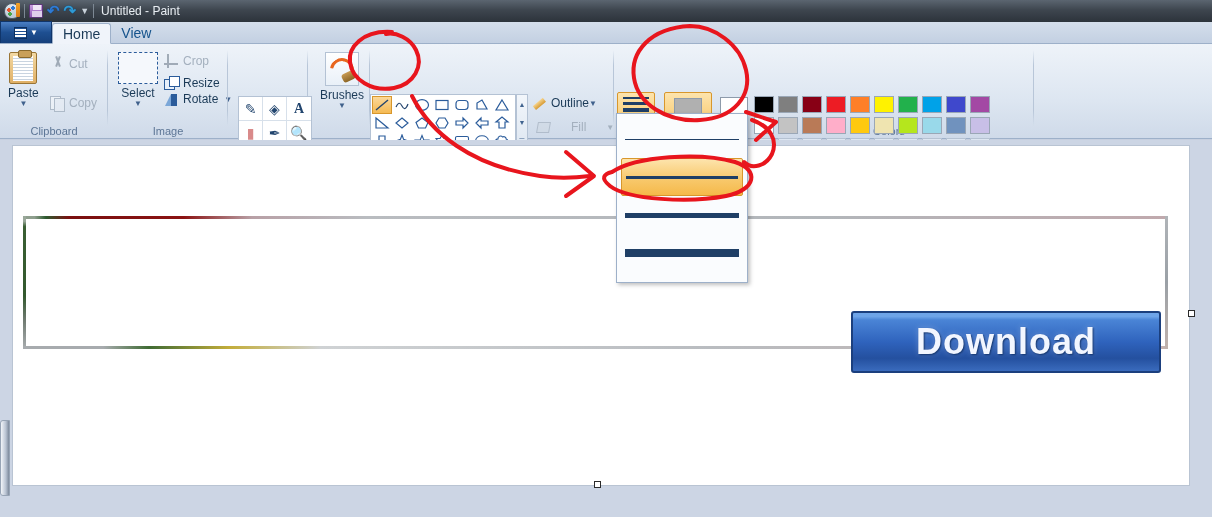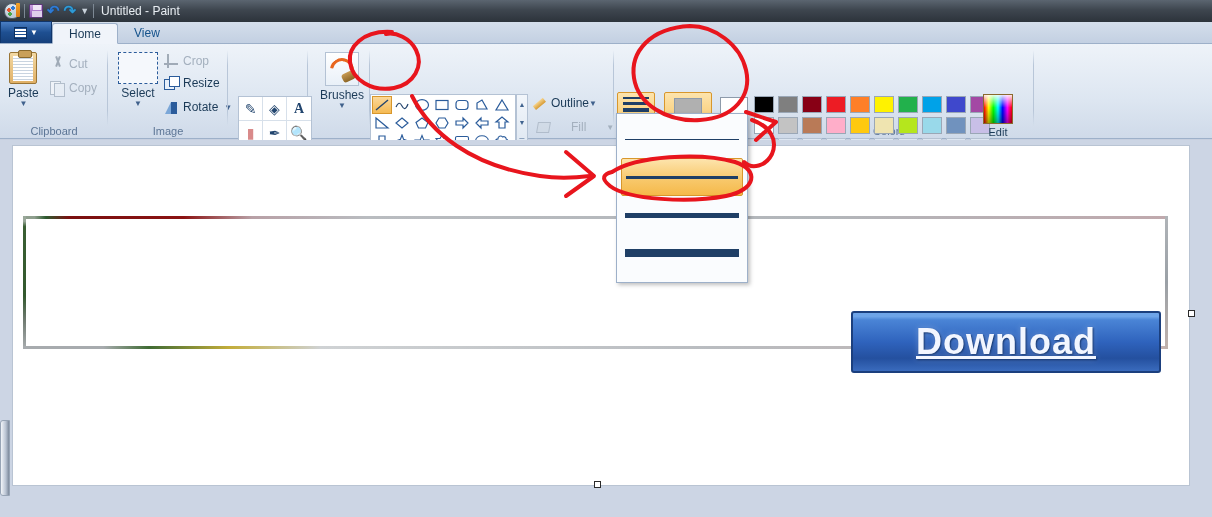--- a/index.html
+++ b/index.html
@@ -56,22 +56,22 @@
     background:linear-gradient(#4a7fc4,#1e4f91 50%,#16407b);
     border:1px solid #10356a; border-bottom:none;
     display:flex;align-items:center;justify-content:center;gap:3px;
   }
   .filebtn .doc{
     width:13px;height:12px;background:#fff;border:1px solid #0d2f5e;
     background-image:repeating-linear-gradient(#1e4f91 0 1px,#fff 1px 3px);
   }
   .filebtn .car{ color:#fff;font-size:8px;}
   .tab{
-    height:21px; padding:0 16px; display:flex;align-items:center;
-    font-size:12px; color:#15538c;
+    height:21px; padding:0 10px; display:flex;align-items:center;
+    font-size:14px; color:#15538c;
   }
   .tab.active{
     background:#f0f4fa; border:1px solid #9db0c9; border-bottom:1px solid #f0f4fa;
     border-radius:3px 3px 0 0; margin-bottom:-1px; color:#1b3a57;
   }
 
   
   .ribbon{
     position:absolute; left:0; top:44px; width:1212px; height:95px;
     background:linear-gradient(#eef3f9,#dde6f1 60%,#cfdae9);
@@ -196,21 +196,21 @@
     background:linear-gradient(to bottom,#9aa89a 0 4%,#3a5f33 8%,#33592e 60%,#6f7a70 78%,#a9adb0 100%);}
   .pic-frame .edge-b{position:absolute;left:0;bottom:0;width:100%;height:3px;
     background:linear-gradient(to right,#a7abae 0 7%,#3f6b34 11%,#c3ad3a 18%,#cfd2d4 26%,#b9bcc0 60%,#c4b2ae 100%);}
   .pic-frame .edge-r{position:absolute;right:0;top:0;width:3px;height:100%;
     background:linear-gradient(to bottom,#b0b4b8,#9aa0a6,#c0b2ac);}
   .dlbtn{ position:absolute; left:828px; top:95px; width:310px; height:62px;
     background:linear-gradient(#6ea4e8 0 6%,#4a84d6 12%,#2f63bd 50%,#24509f 78%,#3a6bbd 100%);
     border:2px solid #1b3f7e; border-radius:3px;
     display:flex;align-items:center;justify-content:center;}
   .dlbtn span{ font-size:36px; font-weight:bold; color:#f2f6ff; letter-spacing:1px;
-    text-shadow:1px 1px 2px #12336b, 0 0 6px rgba(255,255,255,.25);text-decoration:underline;}
+    text-shadow:1px 1px 2px #12336b, 0 0 6px rgba(255,255,255,.25);}
   .handle{ position:absolute; width:7px;height:7px; background:#fff; border:1px solid #2b2b2b;}
   .sidebar-left{ position:absolute; left:0; top:280px; width:10px; height:76px;
     background:linear-gradient(to right,#f2f5f9,#b9c3d2 60%,#7d8a9c);
     border:1px solid #97a4b5; border-radius:3px 0 0 3px;}
 </style>
 </head>
 <body>
 
 <div class="titlebar">
   <span class="tb-ico paint-ico"></span>
@@ -241,21 +241,21 @@
   <div class="group" style="left:0;width:108px;">
     <div class="big-btn" style="left:8px;top:8px;">
       <span class="clip-ico"></span>
       <span class="big-lbl">Paste</span>
       <span class="caret">▼</span>
     </div>
     <div class="sm-item dis" style="left:50px;top:12px;">
       <span class="cut-ico"></span>
       <span>Cut</span>
     </div>
-    <div class="sm-item dis" style="left:50px;top:36px;">
+    <div class="sm-item dis" style="left:50px;top:51px;">
       <span class="copy-ico"></span>
       <span>Copy</span>
     </div>
     <div class="gname">Clipboard</div>
     <div class="gsep"></div>
   </div>
 
   <div class="group" style="left:108px;width:120px;">
     <div class="big-btn" style="left:10px;top:8px;">
       <span class="select-ico"></span>
@@ -263,21 +263,21 @@
       <span class="caret">▼</span>
     </div>
     <div class="sm-item dis" style="left:56px;top:10px;">
       <span class="crop-ico"></span>
       <span>Crop</span>
     </div>
     <div class="sm-item" style="left:56px;top:32px;">
       <span class="resize-ico"></span>
       <span>Resize</span>
     </div>
-    <div class="sm-item" style="left:56px;top:56px;">
+    <div class="sm-item" style="left:56px;top:48px;">
       <span class="rotate-ico"></span>
       <span>Rotate</span>
       <span class="caret" style="margin-left:2px;">▼</span>
     </div>
     <div class="gname">Image</div>
     <div class="gsep"></div>
   </div>
 
   <div class="group" style="left:228px;width:80px;">
     <div class="gname">Tools</div>
@@ -557,25 +557,20 @@
       <div class="swatchwrap">
         <div class="swatch empty"></div>
       </div>
       <div class="swatchwrap">
         <div class="swatch empty"></div>
       </div>
       <div class="swatchwrap">
         <div class="swatch empty"></div>
       </div>
     </div>
-  <div class="editcolors">
-    <span class="editsw"></span>
-    <span class="edittxt">Edit</span>
-    <span class="edittxt">colors</span>
-  </div>
 </div>
 
 <div class="sizemenu" style="z-index:20;">
   <div class="sizeopt">
       <i style="height:1px;"></i>
     </div>
   <div class="sizeopt hov">
       <i style="height:3px;"></i>
     </div>
   <div class="sizeopt">

